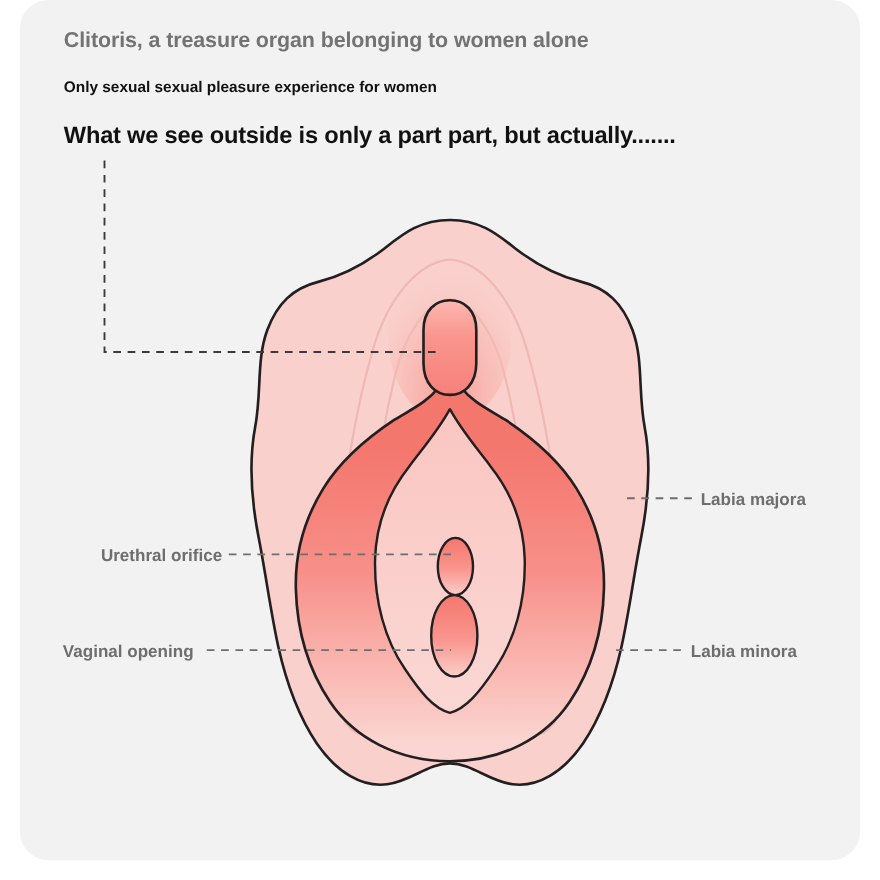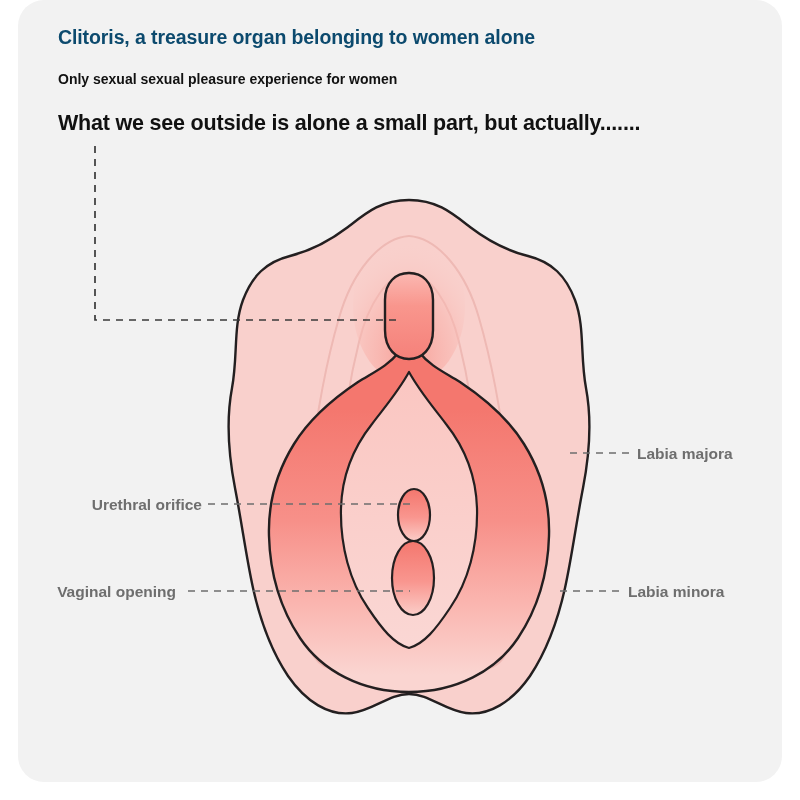--- a/index.html
+++ b/index.html
@@ -74,23 +74,23 @@
     font-weight: bold;
     fill: #6e6e6e;
   }
 </style>
 </head>
 <body style="background: rgb(255, 255, 255);">
 
 <div id="card" style="background: rgb(242, 242, 242);"></div>
 
 <div id="text-block">
-  <h1 id="title" style="color: #0c4a6e;">Clitoris, a treasure organ belonging to women alone</h1>
+  <h1 id="title" style="color: #737373;">Clitoris, a treasure organ belonging to women alone</h1>
   <p id="subtitle">Only sexual sexual pleasure experience for women</p>
-  <p id="headline">What we see outside is alone a small part, but actually.......</p>
+  <p id="headline">What we see outside is only a part part, but actually.......</p>
 </div>
 
 <svg id="diagram" viewBox="0 0 800 800" xmlns="http://www.w3.org/2000/svg">
 
   <defs>
 
     <linearGradient id="gradMinora" x1="0" y1="0.18" x2="0" y2="0.95">
       <stop offset="0%" stop-color="#f4776e"></stop>
       <stop offset="42%" stop-color="#f79089"></stop>
       <stop offset="72%" stop-color="#fab4ae"></stop>

